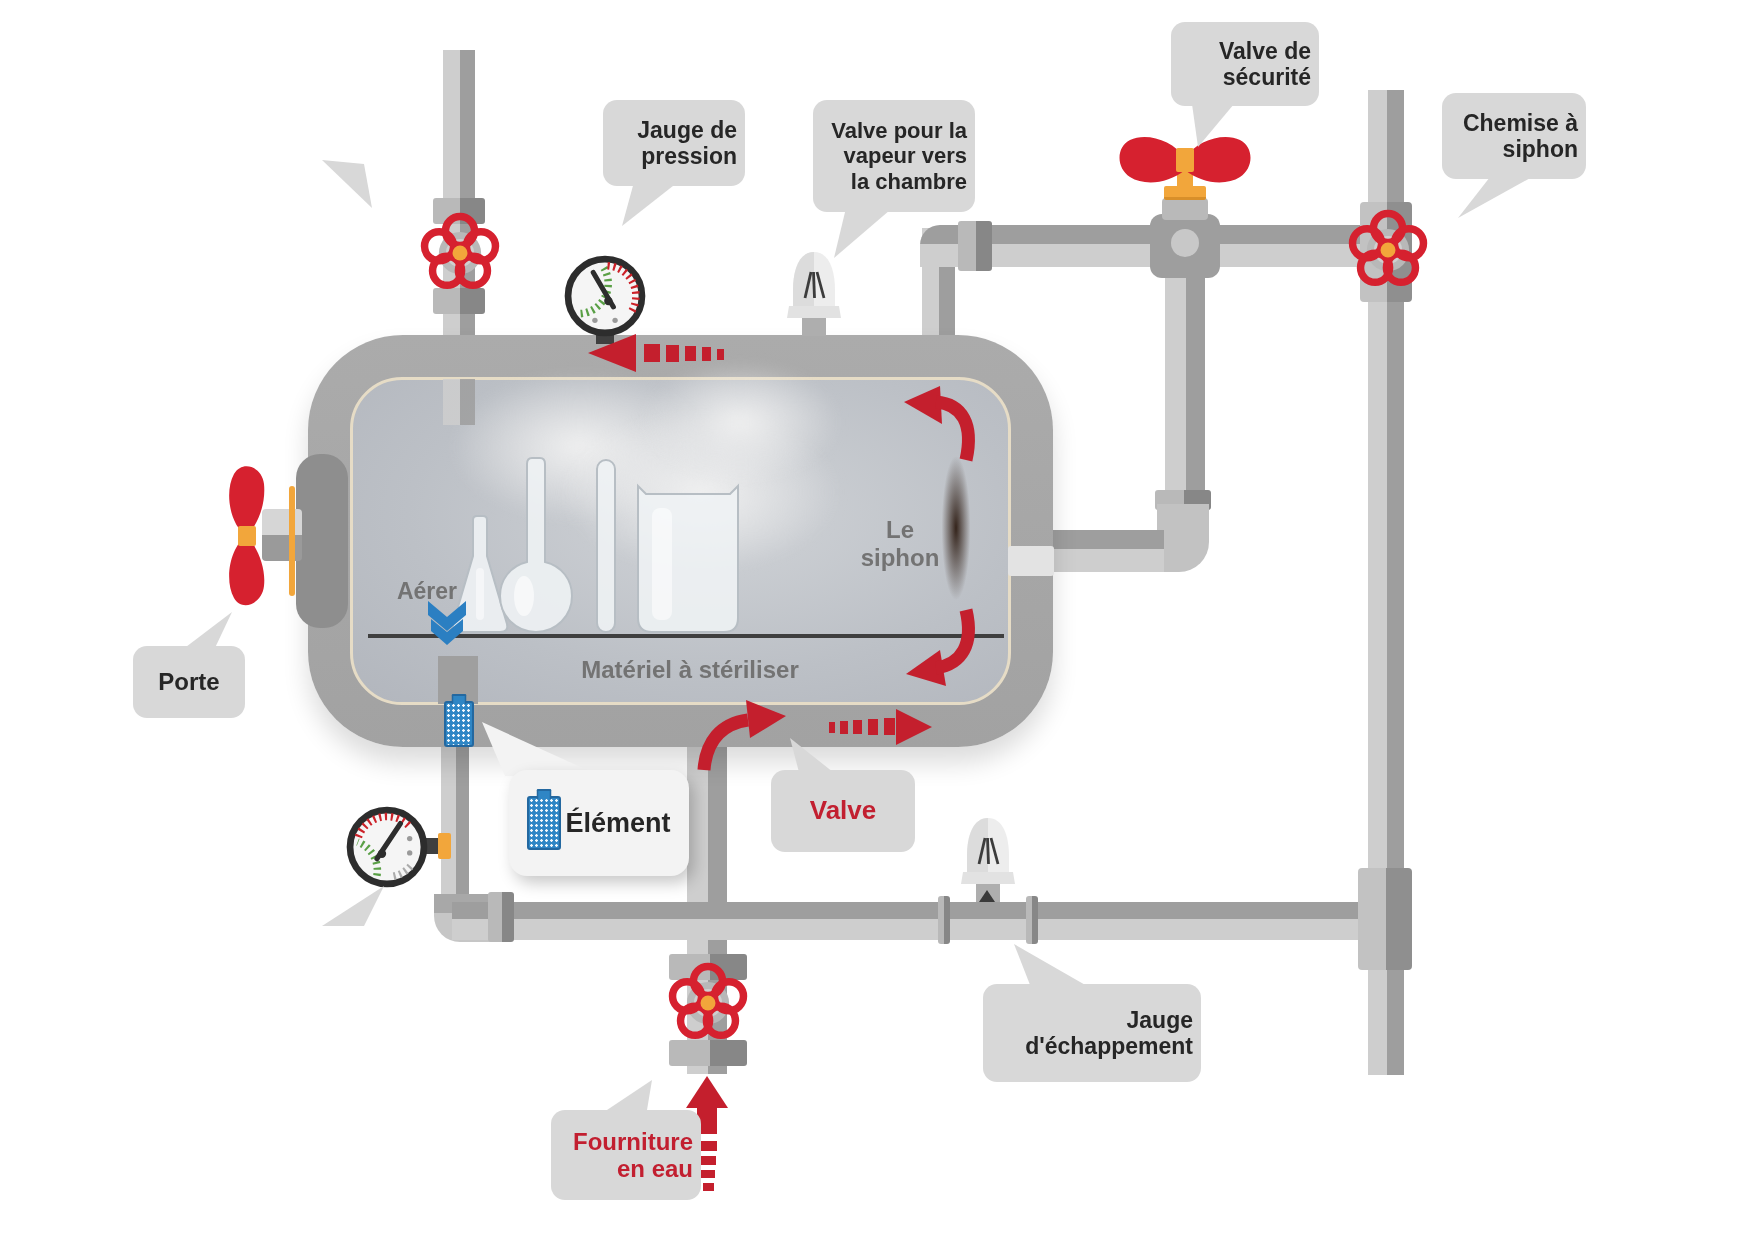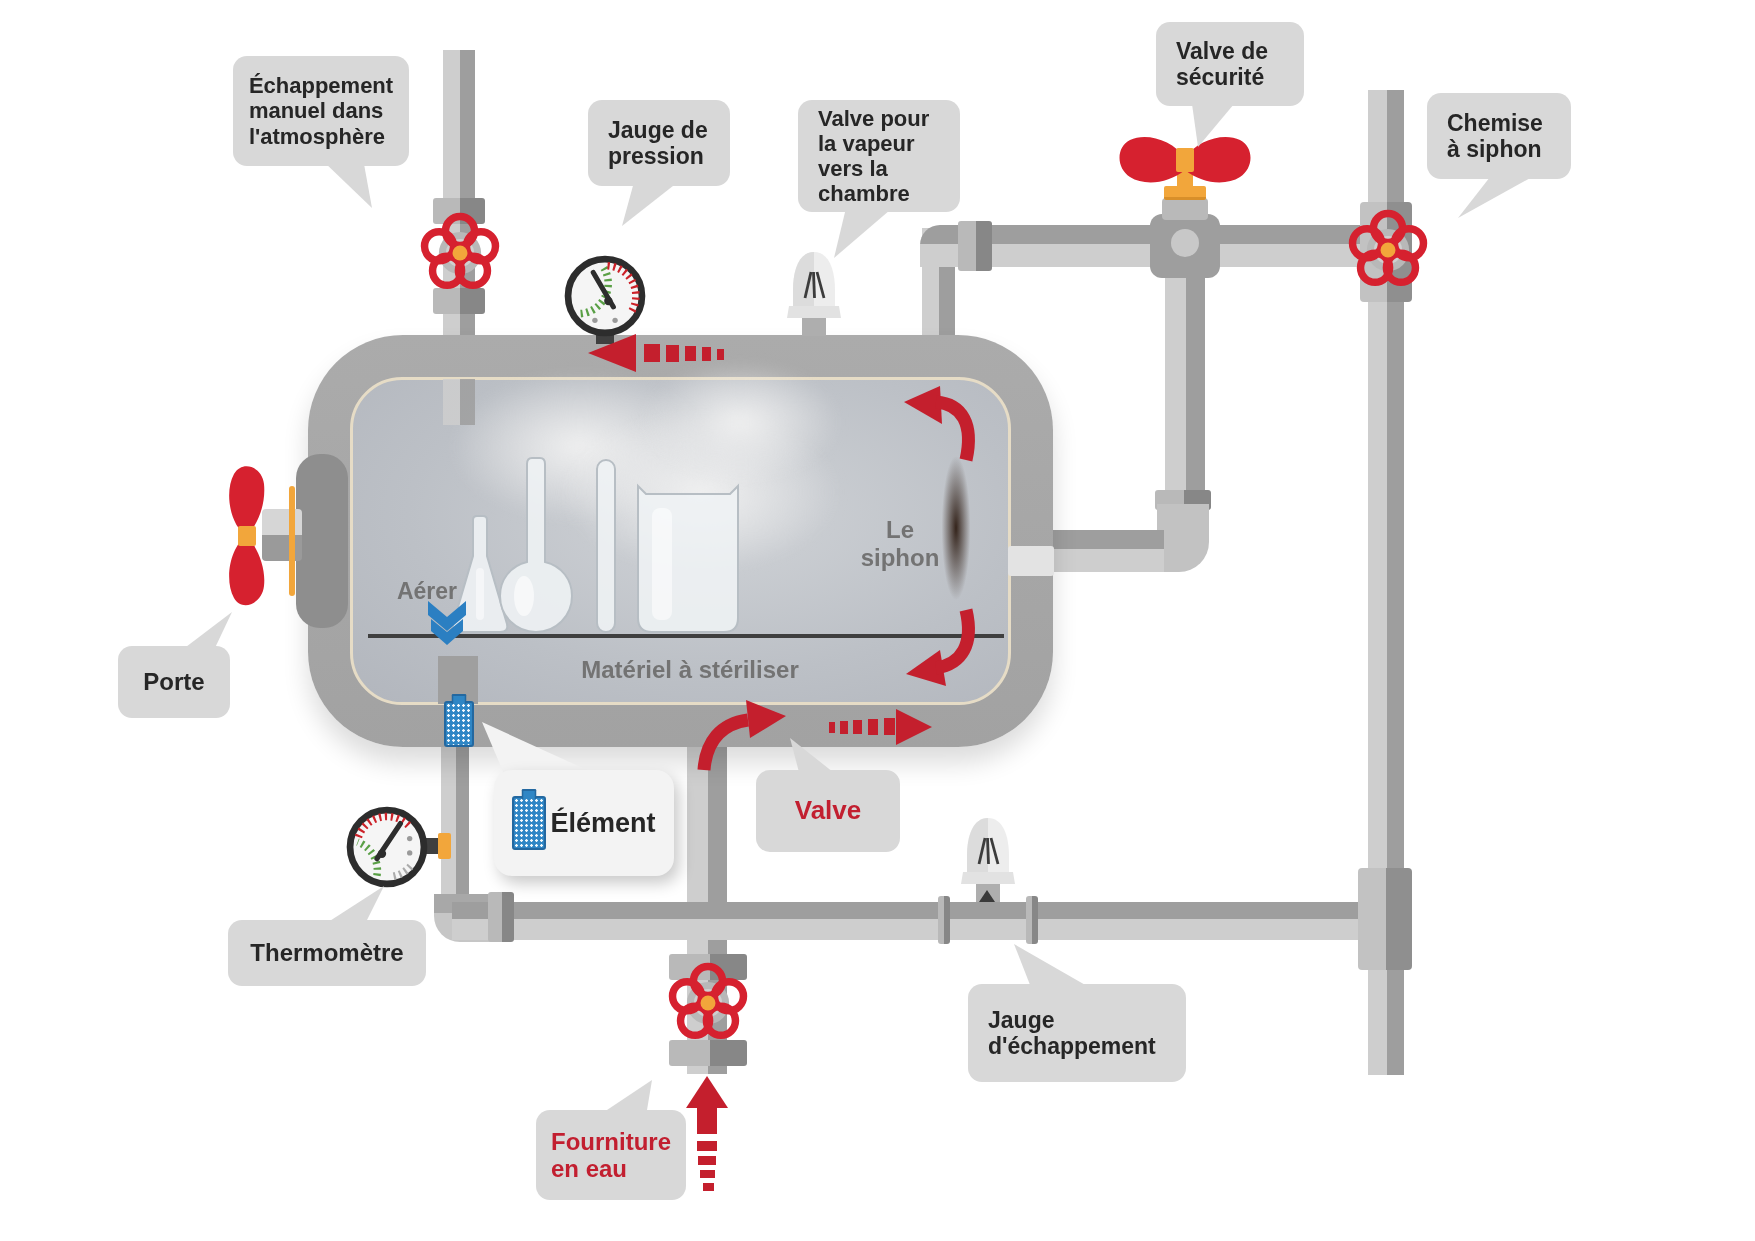--- a/index.html
+++ b/index.html
@@ -12,21 +12,21 @@
   .coupling-v{position:absolute;background:linear-gradient(90deg,#b9b9b9 0 52%,#878787 52% 100%);border-radius:3px;}
   .sleeve-v{position:absolute;background:linear-gradient(90deg,#c2c2c2 0 52%,#8f8f8f 52% 100%);border-radius:4px;}
   .elbow{position:absolute;background:#c2c2c2;}
 
   
   #chamber-outer{position:absolute;left:308px;top:335px;width:745px;height:412px;background:linear-gradient(180deg,#ababab,#a2a2a2);border-radius:95px;box-shadow:0 16px 26px rgba(0,0,0,.14);}
   #chamber-inner{position:absolute;left:350px;top:377px;width:661px;height:328px;background:radial-gradient(ellipse at 55% 42%,#d0d3d7 0%,#bcc0c6 60%,#b2b6bd 100%);border:3px solid #e6dcc6;border-radius:52px;box-sizing:border-box;}
   .steam{position:absolute;border-radius:50%;background:radial-gradient(closest-side,rgba(242,242,242,.95),rgba(242,242,242,0));filter:blur(7px);}
 
   
-  .bubble{position:absolute;background:var(--bubble,#d8d8d8);border-radius:14px;display:flex;align-items:center;justify-content:center;text-align:left;font-weight:700;color:var(--textDark,#262626);line-height:1.14;padding:20px;box-sizing:border-box;}
+  .bubble{position:absolute;background:var(--bubble,#d8d8d8);border-radius:14px;display:flex;align-items:center;justify-content:center;text-align:right;font-weight:700;color:var(--textDark,#262626);line-height:1.14;padding:8px;box-sizing:border-box;margin-left:15px;}
   .bubble.white{background:#f3f3f3;border-radius:18px;box-shadow:5px 7px 16px rgba(0,0,0,.22);}
   .redtext{color:var(--redText,#c21f30);}
   .diagram-text{position:absolute;font-weight:700;color:#737373;text-align:center;line-height:1.15;}
 
   
   .element{position:absolute;background-color:var(--blue,#2f86c5);border:2px solid #2368a0;border-radius:3px;background-image:radial-gradient(rgba(255,255,255,.95) 1.1px,rgba(255,255,255,0) 1.5px);background-size:5px 5px;box-sizing:border-box;}
   .element::before{content:"";position:absolute;top:-9px;left:50%;transform:translateX(-50%);width:11px;height:8px;background:var(--blue,#2f86c5);border:2px solid #2368a0;border-bottom:none;border-radius:2px 2px 0 0;}
 
   .overlay{position:absolute;left:0;top:0;pointer-events:none;}
   svg{display:block;}
@@ -247,23 +247,20 @@
     <path d="M704,770 C706,742 720,724 748,720" fill="none" style="stroke:var(--red,#c41f2d)" stroke-width="13"></path>
 
     <g style="fill:var(--aererBlue,#2b7fc2)">
       <polygon points="428,601 447,617 466,601 466,615 447,631 428,615"></polygon>
       <polygon points="431,619 447,632 463,619 463,631 447,645 431,631"></polygon>
     </g>
 
     <polygon points="979,902 987,890 995,902" fill="#3a3a3a"></polygon>
   </svg>
 
-  <div class="bubble" style="left:233px;top:56px;width:176px;height:110px;font-size:22px;">
-    <span>Échappement manuel dans l'atmosphère</span>
-  </div>
   <div class="bubble" style="left:588px;top:100px;width:142px;height:86px;font-size:23px;">
     <span>Jauge de pression</span>
   </div>
   <div class="bubble" style="left:798px;top:100px;width:162px;height:112px;font-size:22px;">
     <span>Valve pour la vapeur vers la chambre</span>
   </div>
   <div class="bubble" style="left:1156px;top:22px;width:148px;height:84px;font-size:23px;">
     <span>Valve de sécurité</span>
   </div>
   <div class="bubble" style="left:1427px;top:93px;width:144px;height:86px;font-size:23px;">
@@ -272,23 +269,20 @@
   <div class="bubble" style="left:118px;top:646px;width:112px;height:72px;font-size:24px;">
     <span>Porte</span>
   </div>
   <div class="bubble white" style="left:494px;top:770px;width:180px;height:106px;font-size:27px;gap:4px;">
     <span class="element" style="position:relative;display:inline-block;width:34px;height:54px;flex:none;"></span>
     <span>Élément</span>
   </div>
   <div class="bubble" style="left:756px;top:770px;width:144px;height:82px;font-size:26px;">
     <span class="redtext">Valve</span>
   </div>
-  <div class="bubble" style="left:228px;top:920px;width:198px;height:66px;font-size:24px;">
-    <span>Thermomètre</span>
-  </div>
   <div class="bubble" style="left:968px;top:984px;width:218px;height:98px;font-size:23px;">
     <span>Jauge d'échappement</span>
   </div>
   <div class="bubble" style="left:536px;top:1110px;width:150px;height:90px;font-size:24px;">
     <span class="redtext">Fourniture en eau</span>
   </div>
 
 </div>
 
 </body></html>

